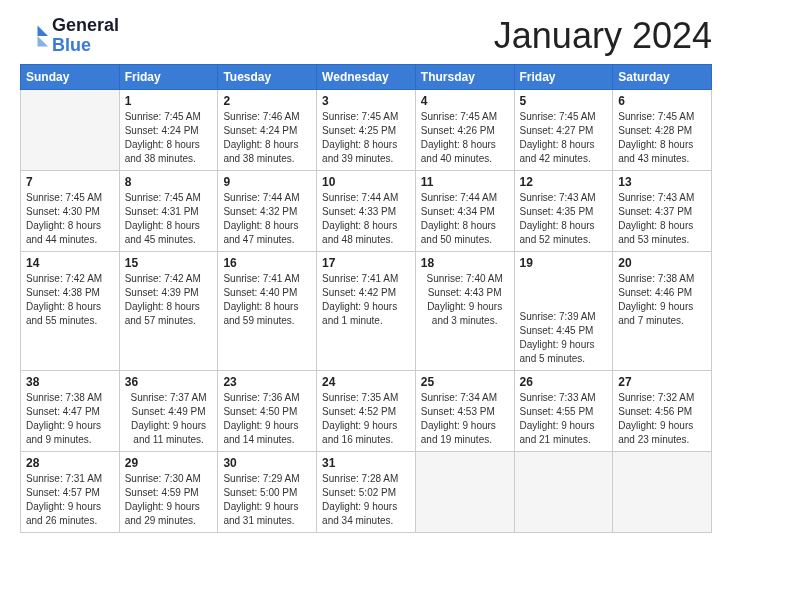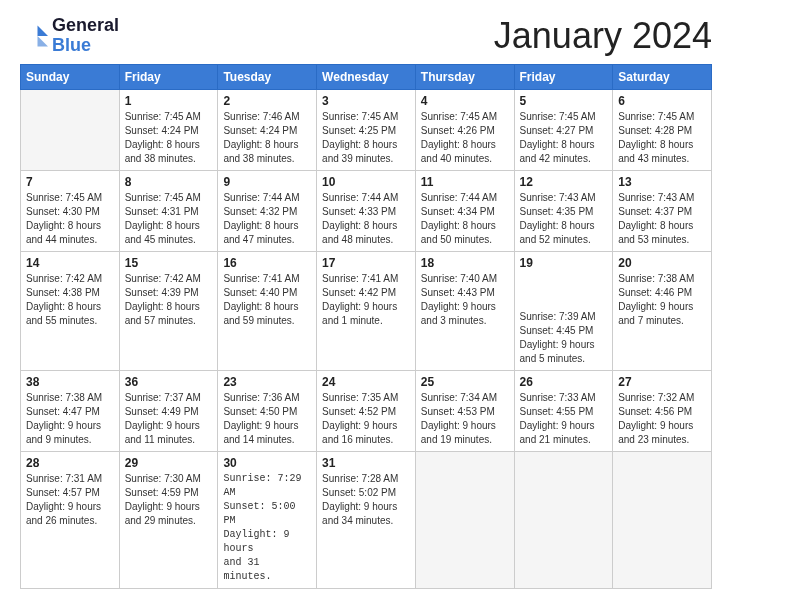--- a/index.html
+++ b/index.html
@@ -242,21 +242,21 @@
           </td>
           <td>
             <div class="day-num">17</div>
             <div class="day-info" style="white-space: pre-line;">Sunrise: 7:41 AM
 Sunset: 4:42 PM
 Daylight: 9 hours
 and 1 minute.</div>
           </td>
           <td>
             <div class="day-num">18</div>
-            <div class="day-info" style="white-space: pre-line;">Sunrise: 7:40 AM
+            <div class="day-info" style="white-space: pre-line; text-align: center;">Sunrise: 7:40 AM
 Sunset: 4:43 PM
 Daylight: 9 hours
 and 3 minutes.</div>
           </td>
           <td>
             <div class="day-num">19</div>
             <div class="day-info" style="white-space: pre-line; margin-top: 40px;">Sunrise: 7:39 AM
 Sunset: 4:45 PM
 Daylight: 9 hours
 and 5 minutes.</div>
@@ -272,21 +272,21 @@
         <tr>
           <td>
             <div class="day-num">38</div>
             <div class="day-info" style="white-space: pre-line;">Sunrise: 7:38 AM
 Sunset: 4:47 PM
 Daylight: 9 hours
 and 9 minutes.</div>
           </td>
           <td>
             <div class="day-num">36</div>
-            <div class="day-info" style="white-space: pre-line;">Sunrise: 7:37 AM
+            <div class="day-info" style="white-space: pre-line; text-align: center;">Sunrise: 7:37 AM
 Sunset: 4:49 PM
 Daylight: 9 hours
 and 11 minutes.</div>
           </td>
           <td>
             <div class="day-num">23</div>
             <div class="day-info" style="white-space: pre-line;">Sunrise: 7:36 AM
 Sunset: 4:50 PM
 Daylight: 9 hours
 and 14 minutes.</div>
@@ -330,21 +330,21 @@
           </td>
           <td>
             <div class="day-num">29</div>
             <div class="day-info" style="white-space: pre-line;">Sunrise: 7:30 AM
 Sunset: 4:59 PM
 Daylight: 9 hours
 and 29 minutes.</div>
           </td>
           <td>
             <div class="day-num">30</div>
-            <div class="day-info" style="white-space: pre-line; font-family: Liberation Mono, monospace;">Sunrise: 7:29 AM
+            <div class="day-info" style="white-space: pre-line;">Sunrise: 7:29 AM
 Sunset: 5:00 PM
 Daylight: 9 hours
 and 31 minutes.</div>
           </td>
           <td>
             <div class="day-num">31</div>
             <div class="day-info" style="white-space: pre-line;">Sunrise: 7:28 AM
 Sunset: 5:02 PM
 Daylight: 9 hours
 and 34 minutes.</div>

